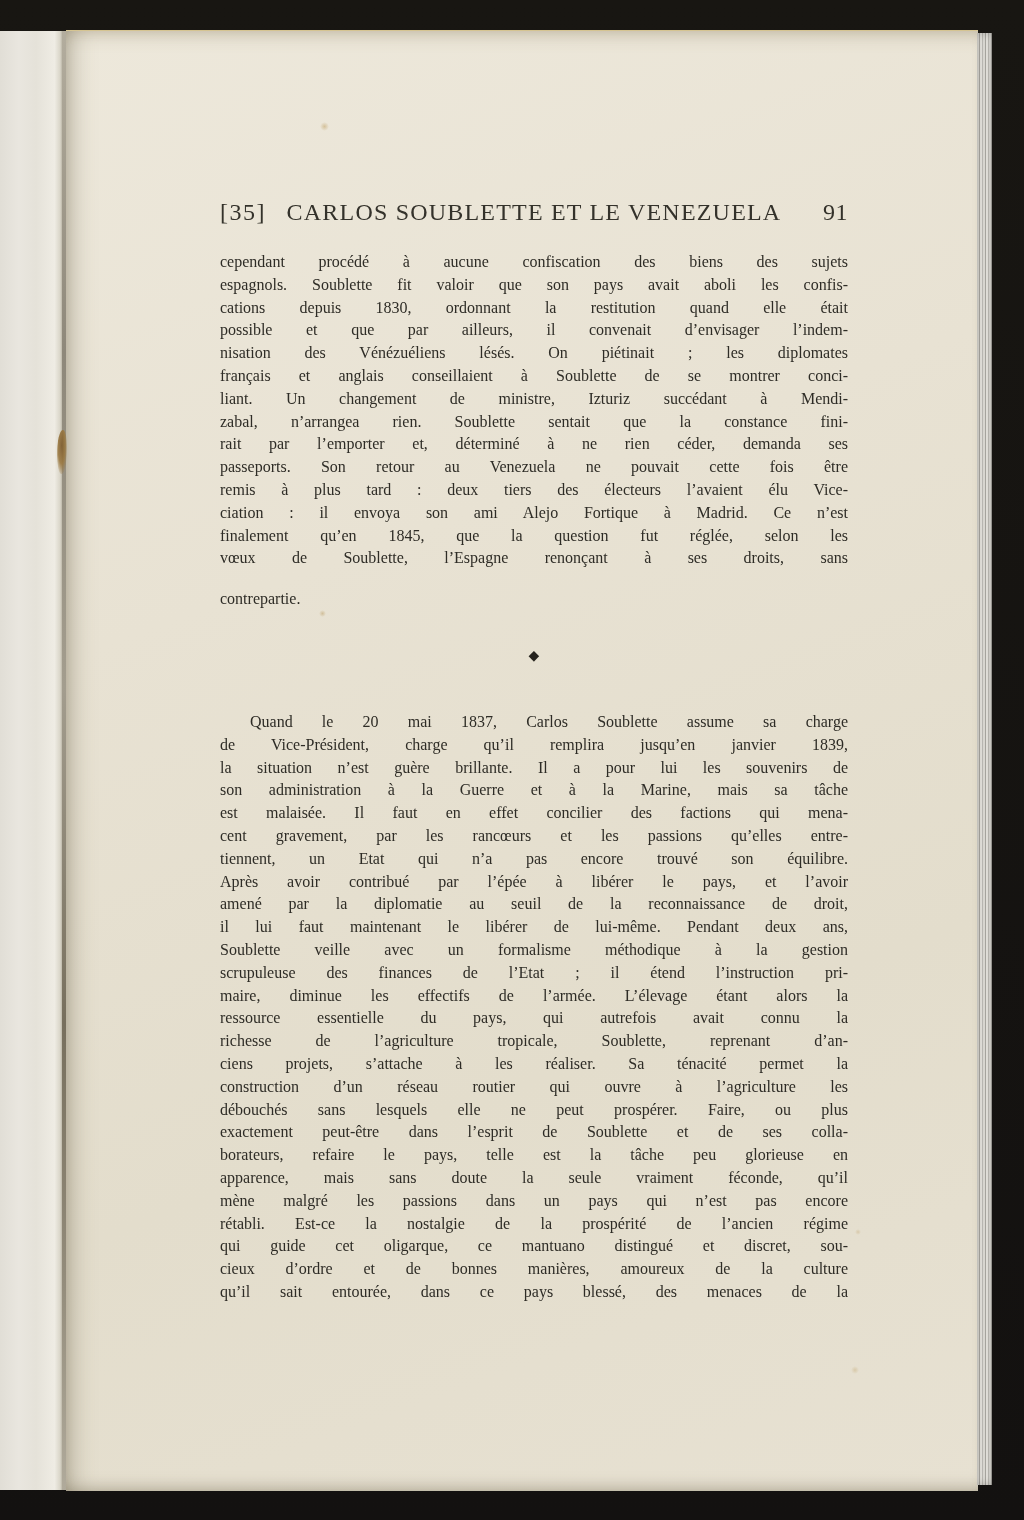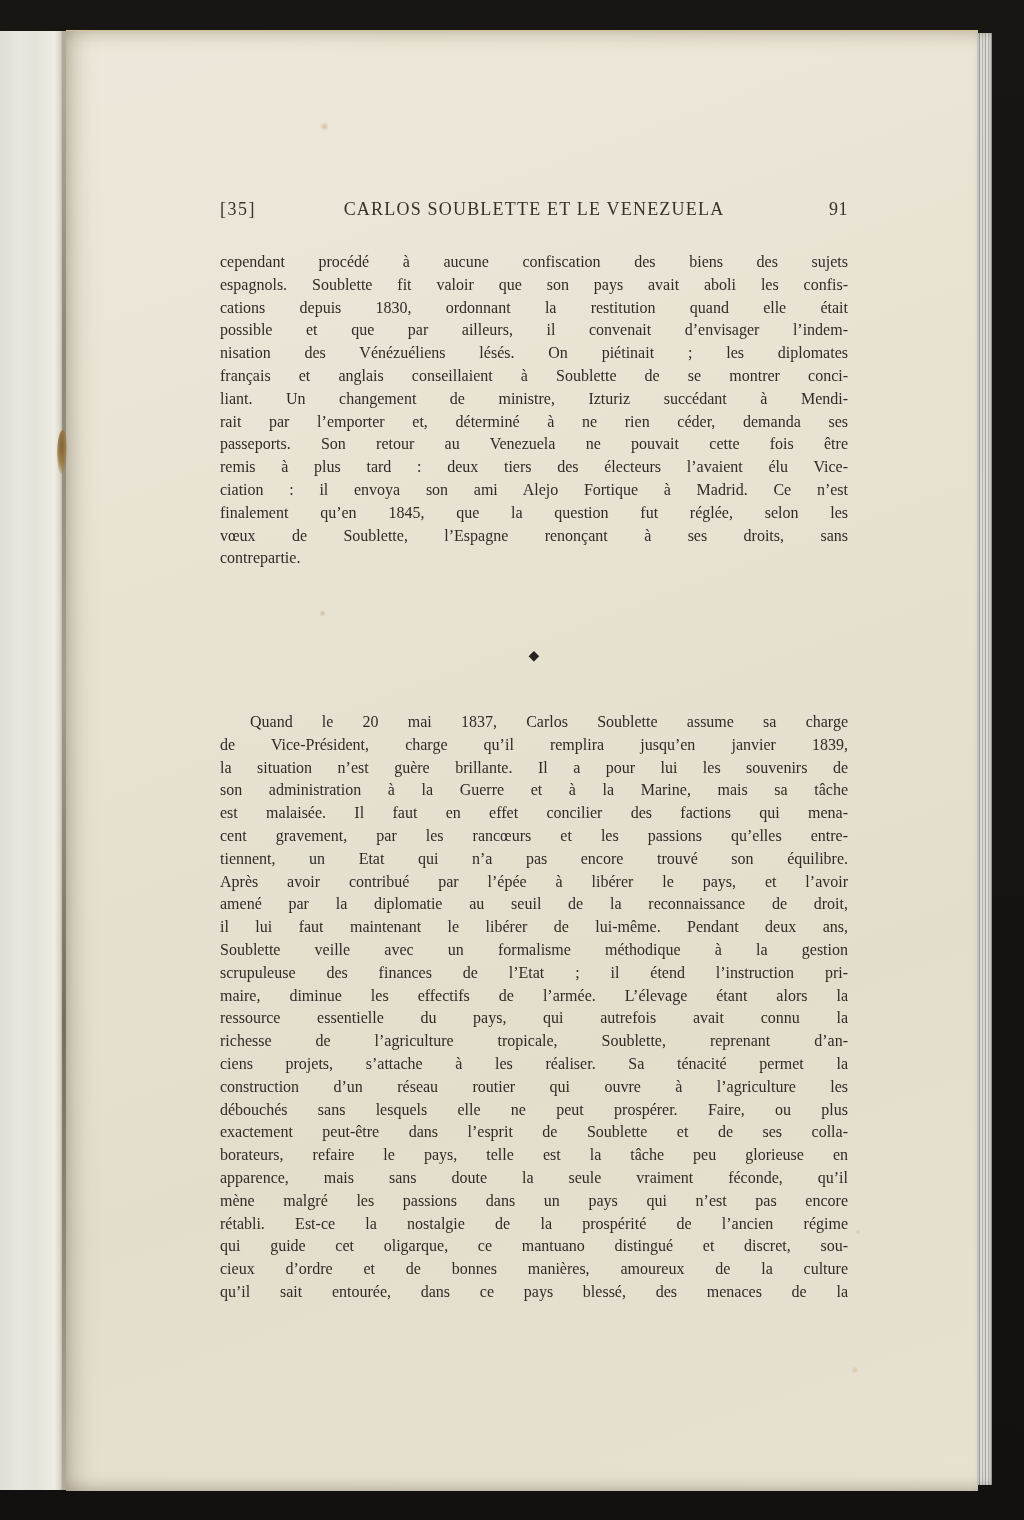--- a/index.html
+++ b/index.html
@@ -57,38 +57,38 @@
   .speck.s2{left:319px;top:610px;width:7px;height:7px;
     background:radial-gradient(circle,#bb9d64 0%,rgba(187,157,100,0) 70%);opacity:.5;}
   .speck.s3{left:851px;top:1366px;width:8px;height:8px;
     background:radial-gradient(circle,#c3a76e 0%,rgba(195,167,110,0) 70%);opacity:.4;}
   .speck.s4{left:855px;top:1229px;width:6px;height:6px;
     background:radial-gradient(circle,#bfa067 0%,rgba(191,160,103,0) 70%);opacity:.35;}
 
   
   .header{
     position:absolute;left:220px;top:199px;width:628px;height:24px;
-    font-size:18px;color:#34322b;
+    font-size:24px;color:#34322b;
   }
   .header .sec{position:absolute;left:0;top:0;letter-spacing:1.5px;}
   .header .title{position:absolute;left:0;right:0;top:0;text-align:center;letter-spacing:1.2px;}
   .header .pnum{position:absolute;right:0;top:0;letter-spacing:.5px;}
 
   .para{
     position:absolute;left:220px;width:628px;
     font-size:16px;line-height:22.8px;color:#2e2c26;
   }
   .p1{top:251px;}
   .p2{top:711px;}
   .tline{
     text-align:justify;
     text-align-last:justify;
     text-justify:inter-word;
   }
-  .tline.short{text-align-last:left;}
+  .tline.short{text-align-last:left;margin-top:18px;}
   .tline.indent{text-indent:30px;}
 
   .ornament{
     position:absolute;left:220px;top:646px;width:628px;
     text-align:center;font-size:14px;line-height:18px;color:#26241e;
     font-family:"DejaVu Sans", sans-serif;
   }
 </style>
 </head>
 <body>
@@ -112,20 +112,21 @@
   </div>
 
   <div class="para p1">
       <div class="tline">cependant procédé à aucune confiscation des biens des sujets</div>
       <div class="tline">espagnols. Soublette fit valoir que son pays avait aboli les confis-</div>
       <div class="tline">cations depuis 1830, ordonnant la restitution quand elle était</div>
       <div class="tline">possible et que par ailleurs, il convenait d’envisager l’indem-</div>
       <div class="tline">nisation des Vénézuéliens lésés. On piétinait ; les diplomates</div>
       <div class="tline">français et anglais conseillaient à Soublette de se montrer conci-</div>
       <div class="tline">liant. Un changement de ministre, Izturiz succédant à Mendi-</div>
+      <div class="tline">zabal, n’arrangea rien. Soublette sentait que la constance fini-</div>
       <div class="tline">rait par l’emporter et, déterminé à ne rien céder, demanda ses</div>
       <div class="tline">passeports. Son retour au Venezuela ne pouvait cette fois être</div>
       <div class="tline">remis à plus tard : deux tiers des électeurs l’avaient élu Vice-</div>
       <div class="tline">ciation : il envoya son ami Alejo Fortique à Madrid. Ce n’est</div>
       <div class="tline">finalement qu’en 1845, que la question fut réglée, selon les</div>
       <div class="tline">vœux de Soublette, l’Espagne renonçant à ses droits, sans</div>
       <div class="tline short">contrepartie.</div>
     </div>
 
   <div class="ornament">◆</div>

